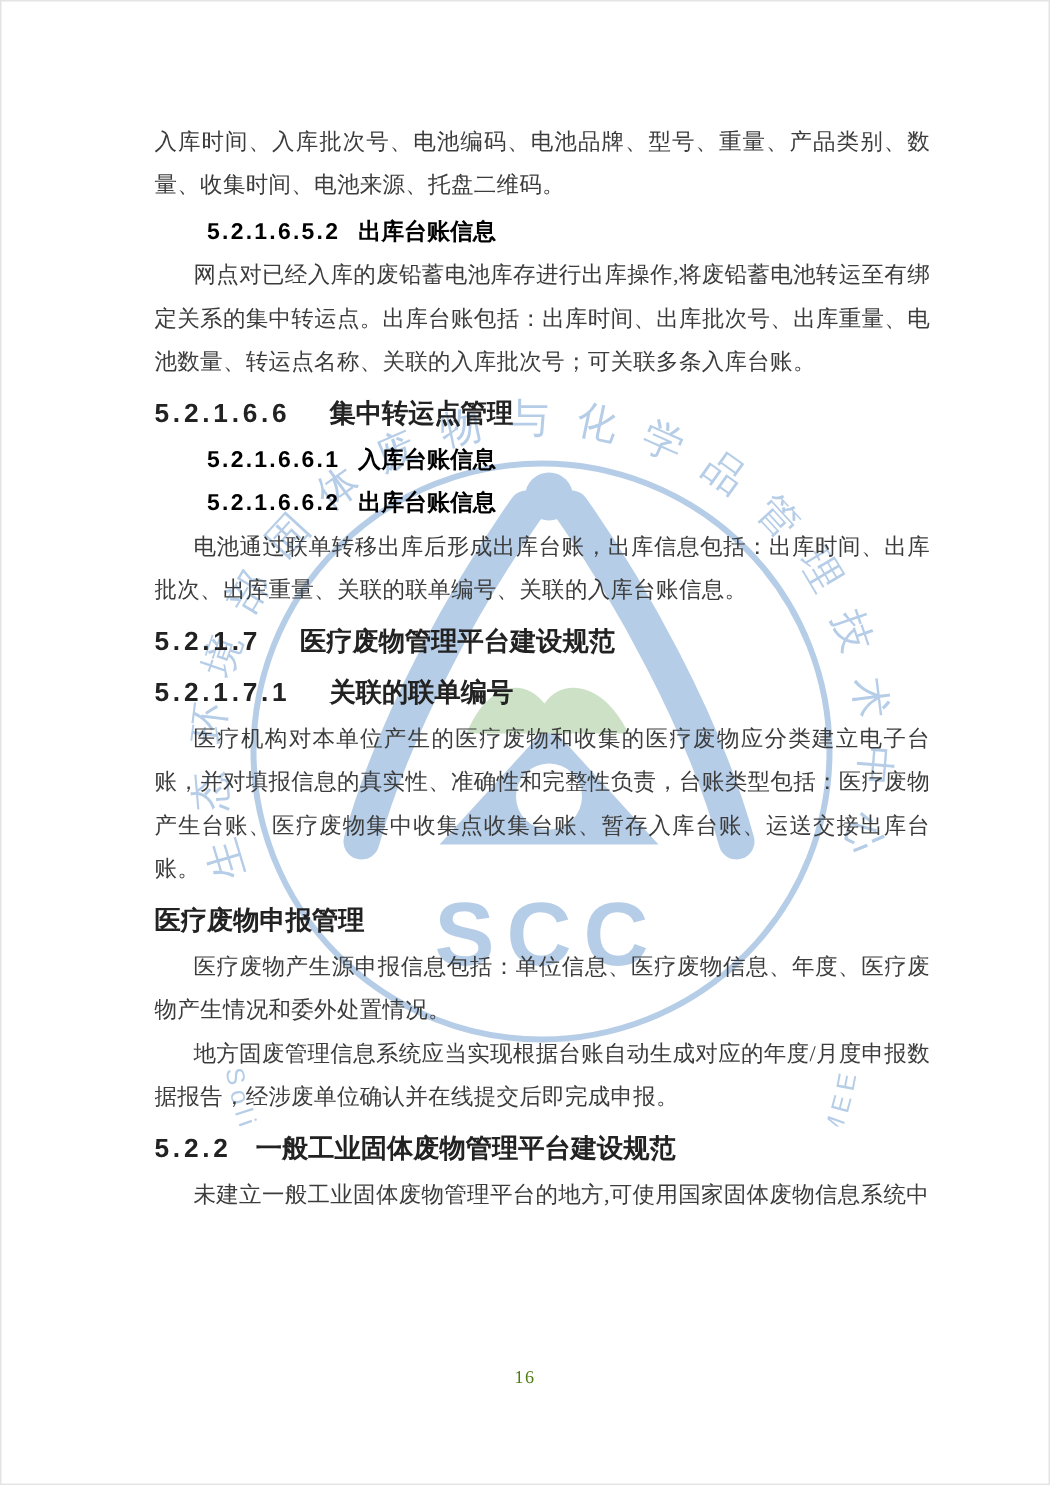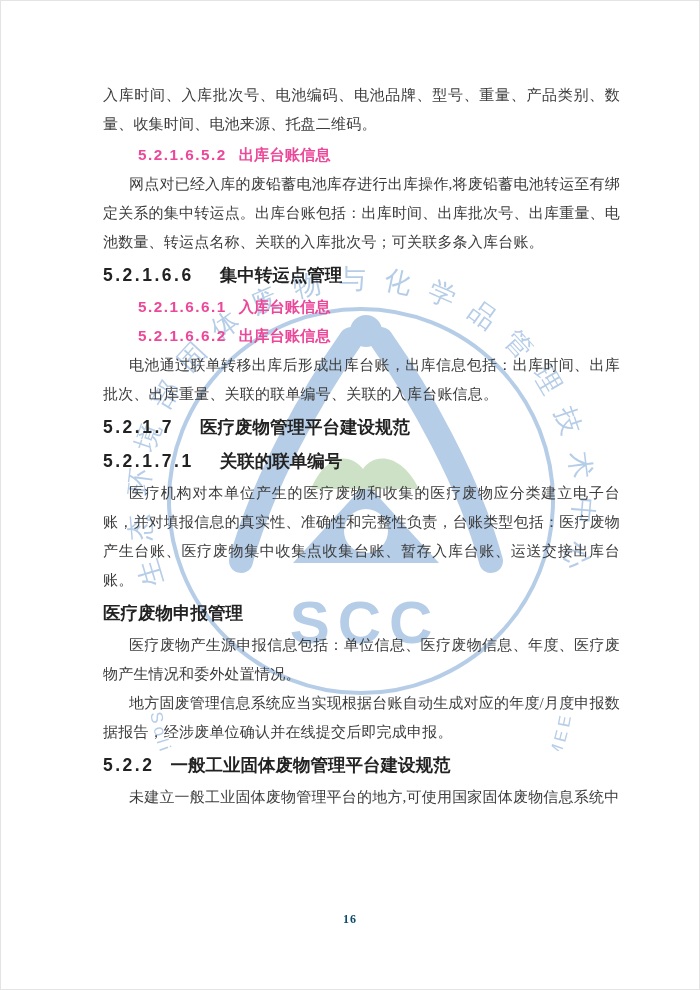--- a/index.html
+++ b/index.html
@@ -40,35 +40,34 @@
   .h3 .num{letter-spacing:2.5px;margin-right:26px;white-space:nowrap;}
   .h3.tight .num{margin-right:16px;}
   .h4{
     display:flex;align-items:baseline;
     margin:2px 0;
     padding-left:35px;
     font-family:"Liberation Sans","DejaVu Sans",sans-serif;
     font-weight:bold;
     font-size:15.3px;
     line-height:27px;
-    color:#ec4899;
+    color:#000000;
   }
   .h4 .num{letter-spacing:1.5px;margin-right:12px;white-space:nowrap;}
   .footer{
     position:absolute;
     left:0;right:0;bottom:62px;
     text-align:center;
     z-index:1;
   }
   .page-number{
     font-family:"Liberation Serif","DejaVu Serif",serif;
     font-size:12px;
-    color:#0c4a6e;
+    color:#4d7c0f;
     letter-spacing:1px;
-    font-weight:bold;
   }
   .watermark{
     position:absolute;
     left:110px;top:250px;
     width:500px;height:500px;
     z-index:0;
     opacity:0.5;
     pointer-events:none;
   }
   .watermark svg{width:100%;height:100%;}

